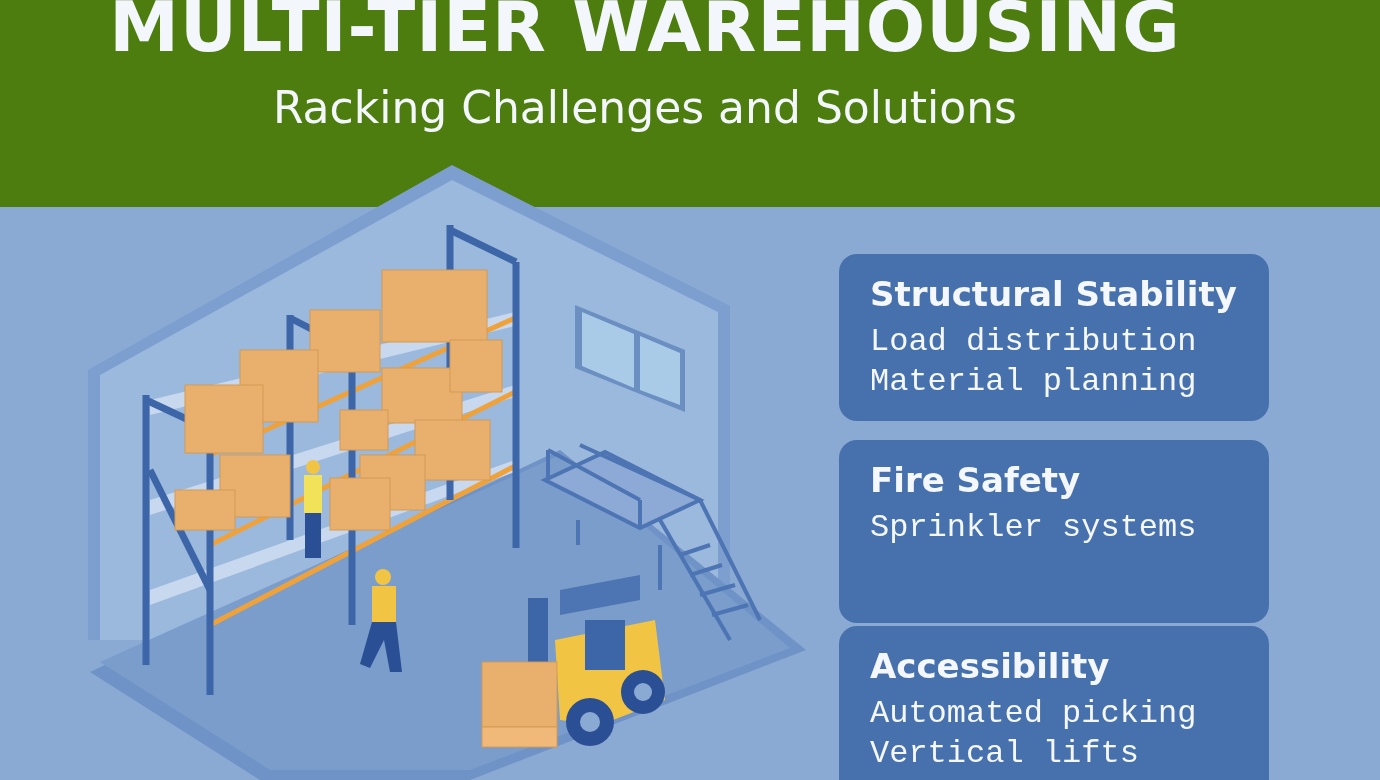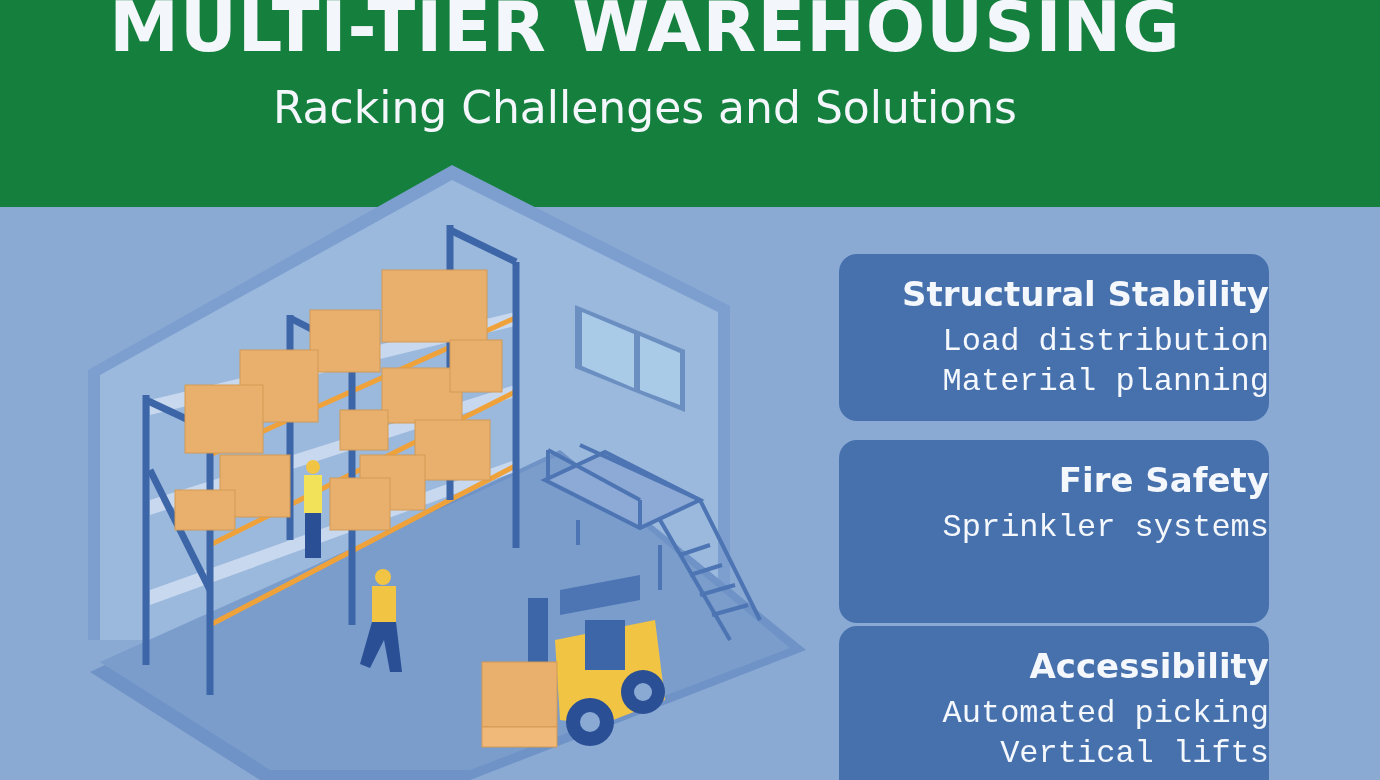--- a/index.html
+++ b/index.html
@@ -1,21 +1,21 @@
 <!DOCTYPE html>
 <html><head>
 <meta charset="utf-8">
 <style>
   html,body{margin:0;padding:0;}
   body{width:1380px;height:780px;overflow:hidden;background:#8aaad4;font-family:"DejaVu Sans",sans-serif;position:relative;}
-  .header{position:absolute;left:0;top:0;width:1380px;height:207px;background:#15803d;}
+  .header{position:absolute;left:0;top:0;width:1380px;height:207px;background:#4d7c0f;}
   .title{position:absolute;left:0;width:1290px;top:-14px;text-align:center;color:#f3f6fb;font-weight:bold;font-size:70px;letter-spacing:1px;margin:0;}
   .subtitle{position:absolute;left:0;width:1290px;top:82px;text-align:center;color:#f3f6fb;font-size:44px;margin:0;}
   .illus{position:absolute;left:0;top:0;}
-  .card{position:absolute;left:839px;width:430px;background:#4671ad;border-radius:18px;box-sizing:border-box;padding:20px 0 0 31px;color:#f4f7fc;text-align:right;}
+  .card{position:absolute;left:839px;width:430px;background:#4671ad;border-radius:18px;box-sizing:border-box;padding:20px 0 0 31px;color:#f4f7fc;}
   .card h2{margin:0 0 8px 0;font-size:34px;font-weight:bold;}
   .card p{margin:0;font-size:32px;line-height:40px;font-family:Liberation Mono, monospace;}
 </style>
 </head>
 <body>
 
 <div class="header">
   <h1 class="title">MULTI-TIER WAREHOUSING</h1>
   <div class="subtitle">Racking Challenges and Solutions</div>
 </div>

